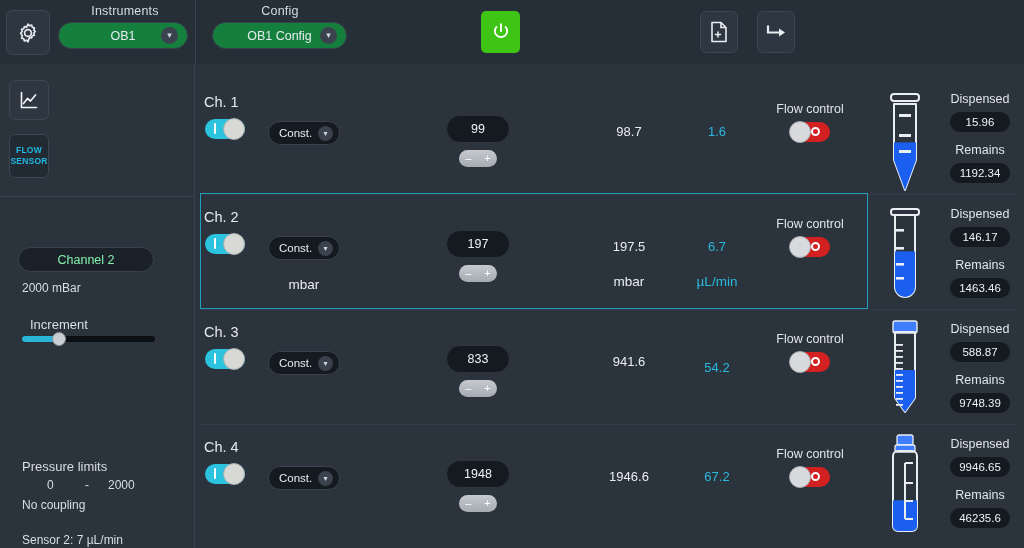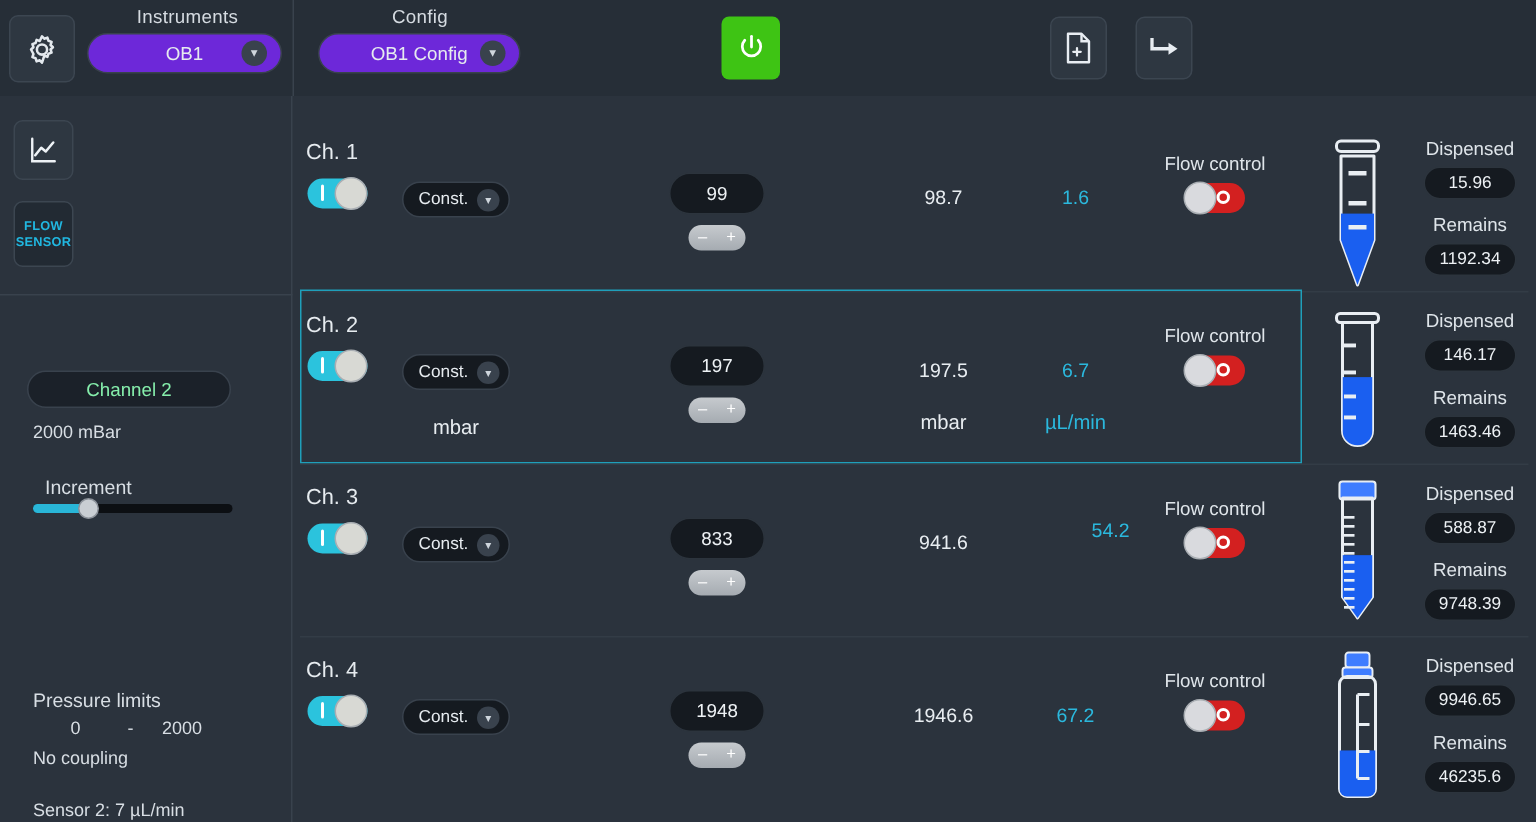--- a/index.html
+++ b/index.html
@@ -18,21 +18,21 @@
   }
   .topbar-divider {
     position: absolute; top: 0; width: 1px; height: 64px; background: #39424d;
   }
   .grp-label {
     position: absolute; color: #d5dbe1; font-size: 12.5px; text-align: center;
     letter-spacing: .2px;
   }
   .combo {
     position: absolute; height: 27px; border-radius: 14px;
-    background: #6d28d9; border: 1px solid #39424d;
+    background: #15803d; border: 1px solid #39424d;
     display: flex; align-items: center; justify-content: center;
     color: #e6ebef; font-size: 12.5px;
   }
   .combo .spin {
     position: absolute; right: 9px; width: 17px; height: 17px; border-radius: 50%;
     background: #39424d; color: #cfd6dd; font-size: 9px; line-height: 17px; text-align: center;
   }
   .tool-btn {
     position: absolute; border-radius: 6px; display: flex;
     align-items: center; justify-content: center;
@@ -389,21 +389,21 @@
       <div class="setpoint" style="left:251px; top:31px;">833</div>
 
       <div class="stepper" style="left:264px; top:66px;">
         <span>–</span>
         <span>+</span>
       </div>
 
       <div class="meas" style="left:398px; top:40px; width:72px;">941.6</div>
       <div class="unit" style="left:398px; top:75px; width:72px;"></div>
 
-      <div class="meas flow" style="left:486px; top:32px; width:72px;text-align:right;">54.2</div>
+      <div class="meas flow" style="left:486px; top:46px; width:72px;">54.2</div>
       <div class="unit flow" style="left:486px; top:75px; width:72px;"></div>
 
       <div class="fc-label" style="left:560px; top:18px; width:110px;">Flow control</div>
       <div class="toggle off" style="left:595px; top:38px;">
            <div class="ring"></div>
            <div class="knob"></div>
          </div>
 
       <div class="vial" style="left:688px; top:4px;"><svg width="44" height="104" viewBox="0 0 44 104">
       <defs>

